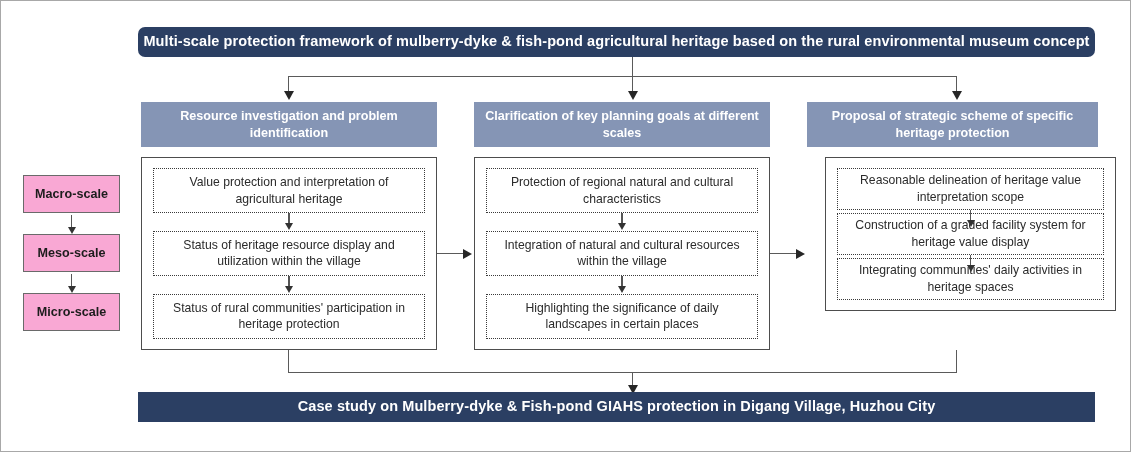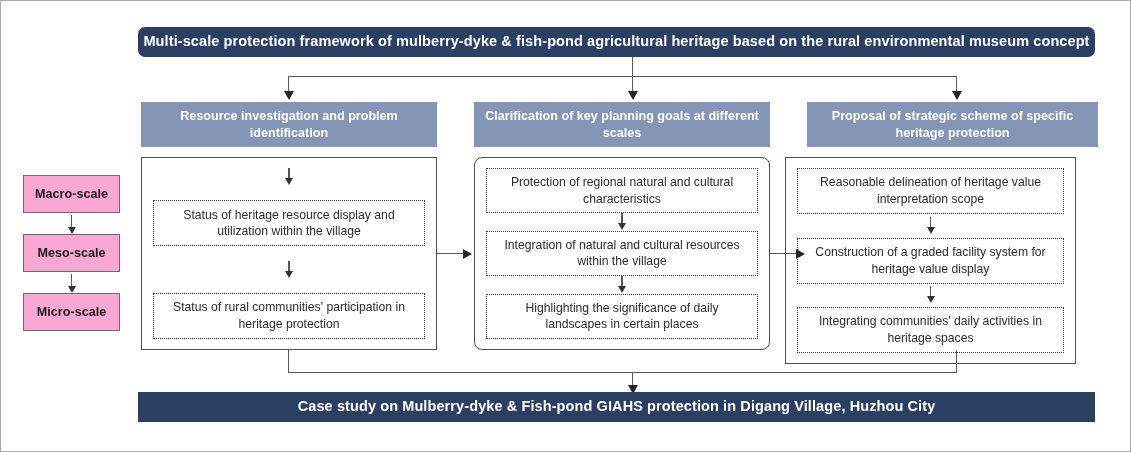--- a/index.html
+++ b/index.html
@@ -61,22 +61,22 @@
     position: absolute;
     border: 1.3px solid #4d4d4d;
     background: #ffffff;
     box-sizing: border-box;
     padding: 10px 11px;
     display: flex;
     flex-direction: column;
     justify-content: space-between;
   }
   #panel-0 { left: 140px; top: 156px; width: 296px; height: 193px; }
-  #panel-1 { left: 473px; top: 156px; width: 296px; height: 193px; border-radius: 8px; }
-  #panel-2 { left: 784px; top: 156px; width: 291px; height: 207px; }
+  #panel-1 { left: 473px; top: 156px; width: 296px; height: 193px; }
+  #panel-2 { left: 824px; top: 156px; width: 291px; height: 154px; }
 
   .dbox {
     border: 1.4px dotted #3a3a3a;
     box-sizing: border-box;
     color: #2b2b2b;
     font-size: 12.2px;
     line-height: 1.38;
     text-align: center;
     display: flex;
     align-items: center;
@@ -191,20 +191,21 @@
     <span>Clarification of key planning goals at different scales</span>
   </div>
   <div id="hdr-0" class="col-header">
     <span>Resource investigation and problem identification</span>
   </div>
   <div id="hdr-2" class="col-header">
     <span>Proposal of strategic scheme of specific heritage protection</span>
   </div>
 
   <div id="panel-0" class="col-panel">
+    <div class="dbox">Value protection and interpretation of agricultural heritage</div>
     <div class="vgap">
       <div class="stem"></div>
       <div class="head"></div>
     </div>
     <div class="dbox">Status of heritage resource display and utilization within the village</div>
     <div class="vgap">
       <div class="stem"></div>
       <div class="head"></div>
     </div>
     <div class="dbox">Status of rural communities' participation in heritage protection</div>

